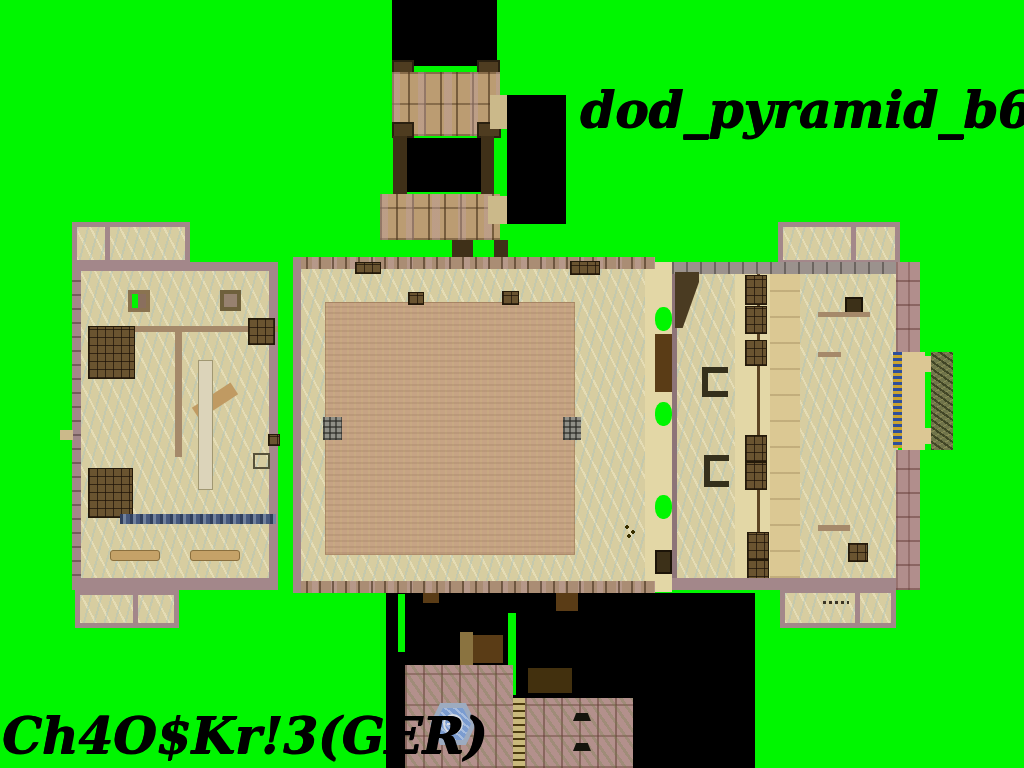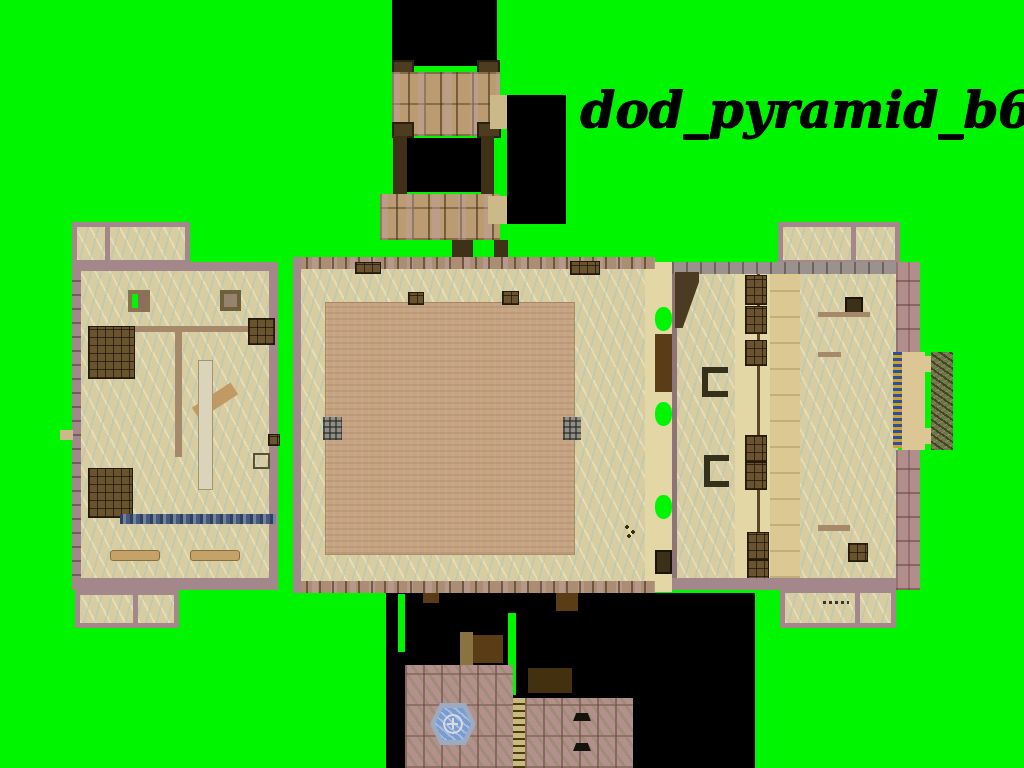--- a/index.html
+++ b/index.html
@@ -254,14 +254,15 @@
       <div class="emblem" style="left:13px;top:11px;width:20px;height:20px;"></div>
     </div>
   </div>
   <div class="abs tan-marks" style="left:513px;top:698px;width:12px;height:70px;"></div>
   <div class="abs courtyard" style="left:525px;top:698px;width:108px;height:70px;">
     <div class="abs arrow" style="left:48px;top:15px;width:18px;height:8px;"></div>
     <div class="abs arrow" style="left:48px;top:45px;width:18px;height:8px;"></div>
   </div>
 
   <div class="abs overlay-text" style="left:580px;top:80px;font-size:50px;">dod_pyramid_b6</div>
+  <div class="abs overlay-text" style="left:2px;top:706px;font-size:50px;">Ch4O$Kr!3(GER)</div>
 
 </div>
 
 </body></html>

